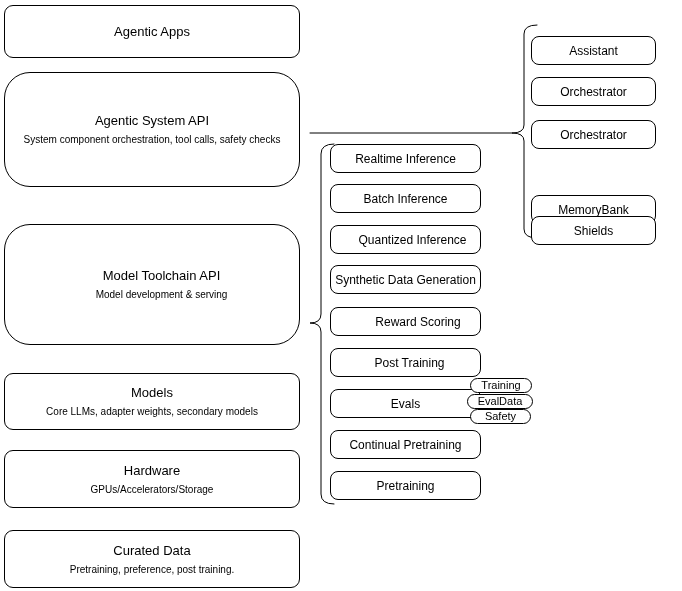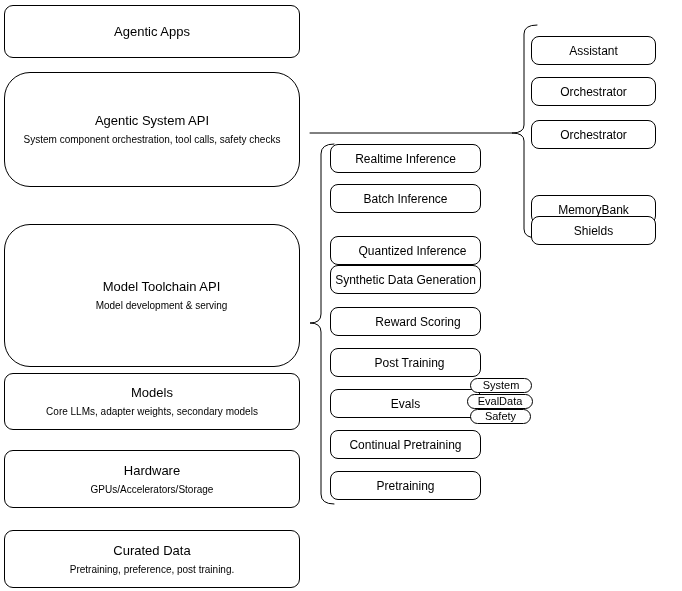--- a/index.html
+++ b/index.html
@@ -81,21 +81,21 @@
 
   <div class="node lbox r9" style="top:5px; height:53px;">
     <div class="title">Agentic Apps</div>
   </div>
 
   <div class="node lbox r26" style="top:72px; height:115px;">
     <div class="title">Agentic System API</div>
     <div class="subtitle">System component orchestration, tool calls, safety checks</div>
   </div>
 
-  <div class="node lbox r26" style="top:224px; height:143px;padding-left:19px;">
+  <div class="node lbox r26" style="top:224px; height:121px;padding-left:19px;">
     <div class="title">Model Toolchain API</div>
     <div class="subtitle">Model development &amp; serving</div>
   </div>
 
   <div class="node lbox r9" style="top:373px; height:57px;">
     <div class="title">Models</div>
     <div class="subtitle">Core LLMs, adapter weights, secondary models</div>
   </div>
 
   <div class="node lbox r9" style="top:450px; height:58px;">
@@ -107,21 +107,21 @@
     <div class="title">Curated Data</div>
     <div class="subtitle">Pretraining, preference, post training.</div>
   </div>
 
   <div class="node mbox" style="top:144px;">
     <span>Realtime Inference</span>
   </div>
   <div class="node mbox" style="top:184px;">
     <span>Batch Inference</span>
   </div>
-  <div class="node mbox" style="top:236px;padding-left:14px;">
+  <div class="node mbox" style="top:225px;padding-left:14px;">
     <span>Quantized Inference</span>
   </div>
   <div class="node mbox" style="top:265px;">
     <span>Synthetic Data Generation</span>
   </div>
   <div class="node mbox" style="top:307px;padding-left:25px;">
     <span>Reward Scoring</span>
   </div>
   <div class="node mbox" style="top:348px;padding-left:8px;">
     <span>Post Training</span>
@@ -130,21 +130,21 @@
     <span>Evals</span>
   </div>
   <div class="node mbox" style="top:430px;">
     <span>Continual Pretraining</span>
   </div>
   <div class="node mbox" style="top:471px;">
     <span>Pretraining</span>
   </div>
 
   <div class="tag" style="left:470px; top:378px; width:62px; height:15px;">
-    <span>System</span>
+    <span>Training</span>
   </div>
   <div class="tag" style="left:467px; top:394px; width:66px; height:15px;">
     <span>EvalData</span>
   </div>
   <div class="tag" style="left:470px; top:409px; width:61px; height:15px;">
     <span>Safety</span>
   </div>
 
   <div class="node rbox" style="top:36px;">
     <span>Assistant</span>

